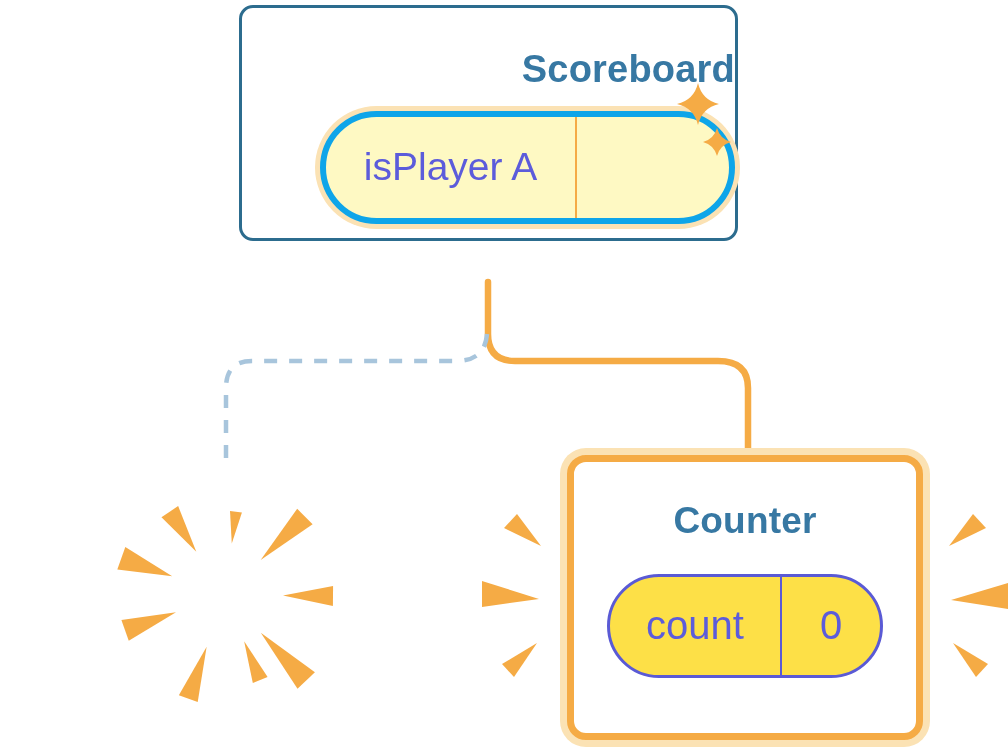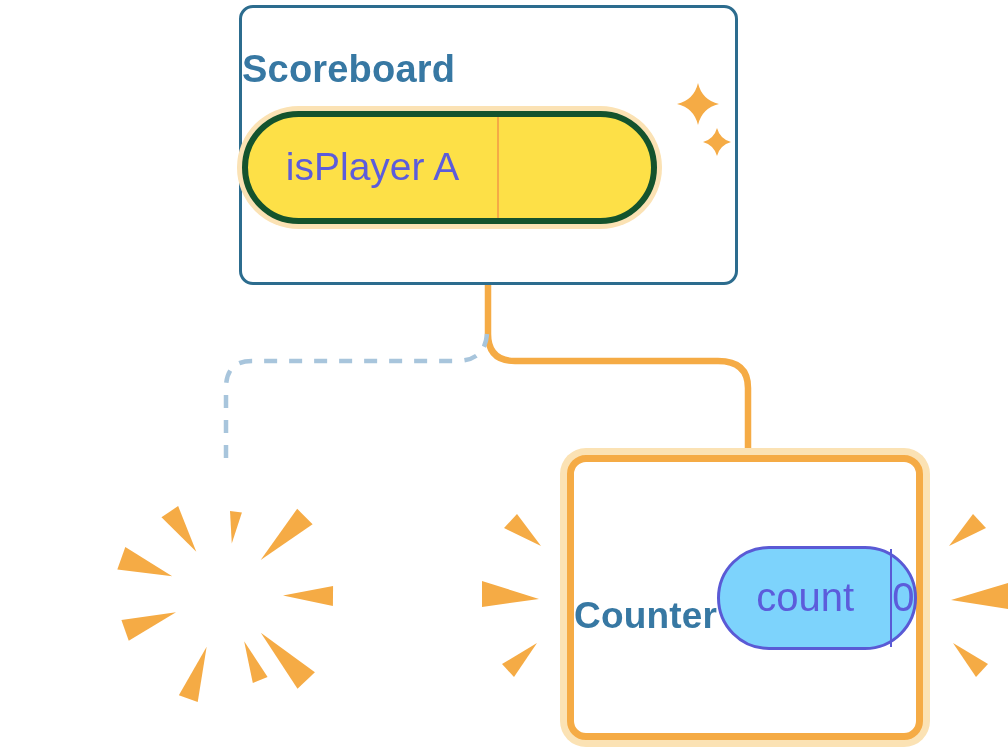--- a/index.html
+++ b/index.html
@@ -4,61 +4,61 @@
 <style>
   html,body { margin:0; padding:0; background:#ffffff; }
   .canvas {
     position:relative; width:1008px; height:750px; background:#ffffff;
     font-family:"Liberation Sans", sans-serif; overflow:hidden;
   }
   .layer { position:absolute; left:0; top:0; width:1008px; height:750px; pointer-events:none; }
 
   
   .scoreboard-card {
-    position:absolute; left:239px; top:5px; width:499px; height:280px;
+    position:absolute; left:239px; top:5px; width:499px; height:236px;
     box-sizing:border-box; background:#ffffff;
     border:3px solid #2C6C8E; border-radius:14px;
-    display:flex; flex-direction:column; align-items:flex-start;
+    display:flex; flex-direction:column; align-items:flex-end;
   }
   .component-title {
     font-size:38px; font-weight:600; color:#3778A3; line-height:1.15;
     letter-spacing:0.2px;
   }
   .scoreboard-card .component-title { margin-top:40px; }
 
   .state-pill-lg {
     margin-top:19px; width:415px; height:113px; box-sizing:border-box;
-    background:#fde047; border:6px solid #14532d; border-radius:60px;
+    background:#fef9c3; border:6px solid #0ea5e9; border-radius:60px;
     box-shadow:0 0 0 5px #FBE2B4; display:flex; align-items:stretch;
   }
   .state-pill-lg .pill-label {
     width:249px; display:flex; align-items:center; justify-content:center;
     font-size:39px; color:#5C5CDB;
   }
   .state-pill-lg .pill-divider { width:2px; background:#F5AB45; }
   .state-pill-lg .pill-value {
     flex:1; display:flex; align-items:center; justify-content:center;
     font-size:39px; font-weight:700; color:#5555D4;
   }
 
   
   .counter-outer {
     position:absolute; left:560px; top:448px; width:370px; height:299px;
     box-sizing:border-box; background:#FBE2B4; border-radius:26px; padding:7px;
   }
   .counter-inner {
     width:100%; height:100%; box-sizing:border-box; background:#ffffff;
     border:7px solid #F5AB45; border-radius:19px;
-    display:flex; flex-direction:row; align-items:center;
+    display:flex; flex-direction:column; align-items:center;
   }
   .counter-inner .component-title { margin-top:38px; font-size:37px; }
 
   .state-pill-sm {
-    width:276px; height:104px; box-sizing:border-box;
-    background:#7dd3fc; border:3px solid #5A5AD5; border-radius:55px;
+    margin-top:31px; width:276px; height:104px; box-sizing:border-box;
+    background:#fde047; border:3px solid #5A5AD5; border-radius:55px;
     display:flex; align-items:stretch;
   }
   .state-pill-sm .pill-label {
     width:170px; display:flex; align-items:center; justify-content:center;
     font-size:40px; color:#5C5CDB;
   }
   .state-pill-sm .pill-divider { width:2px; background:#5A5AD5; }
   .state-pill-sm .pill-value {
     flex:1; display:flex; align-items:center; justify-content:center;
     font-size:40px; color:#5C5CDB;

